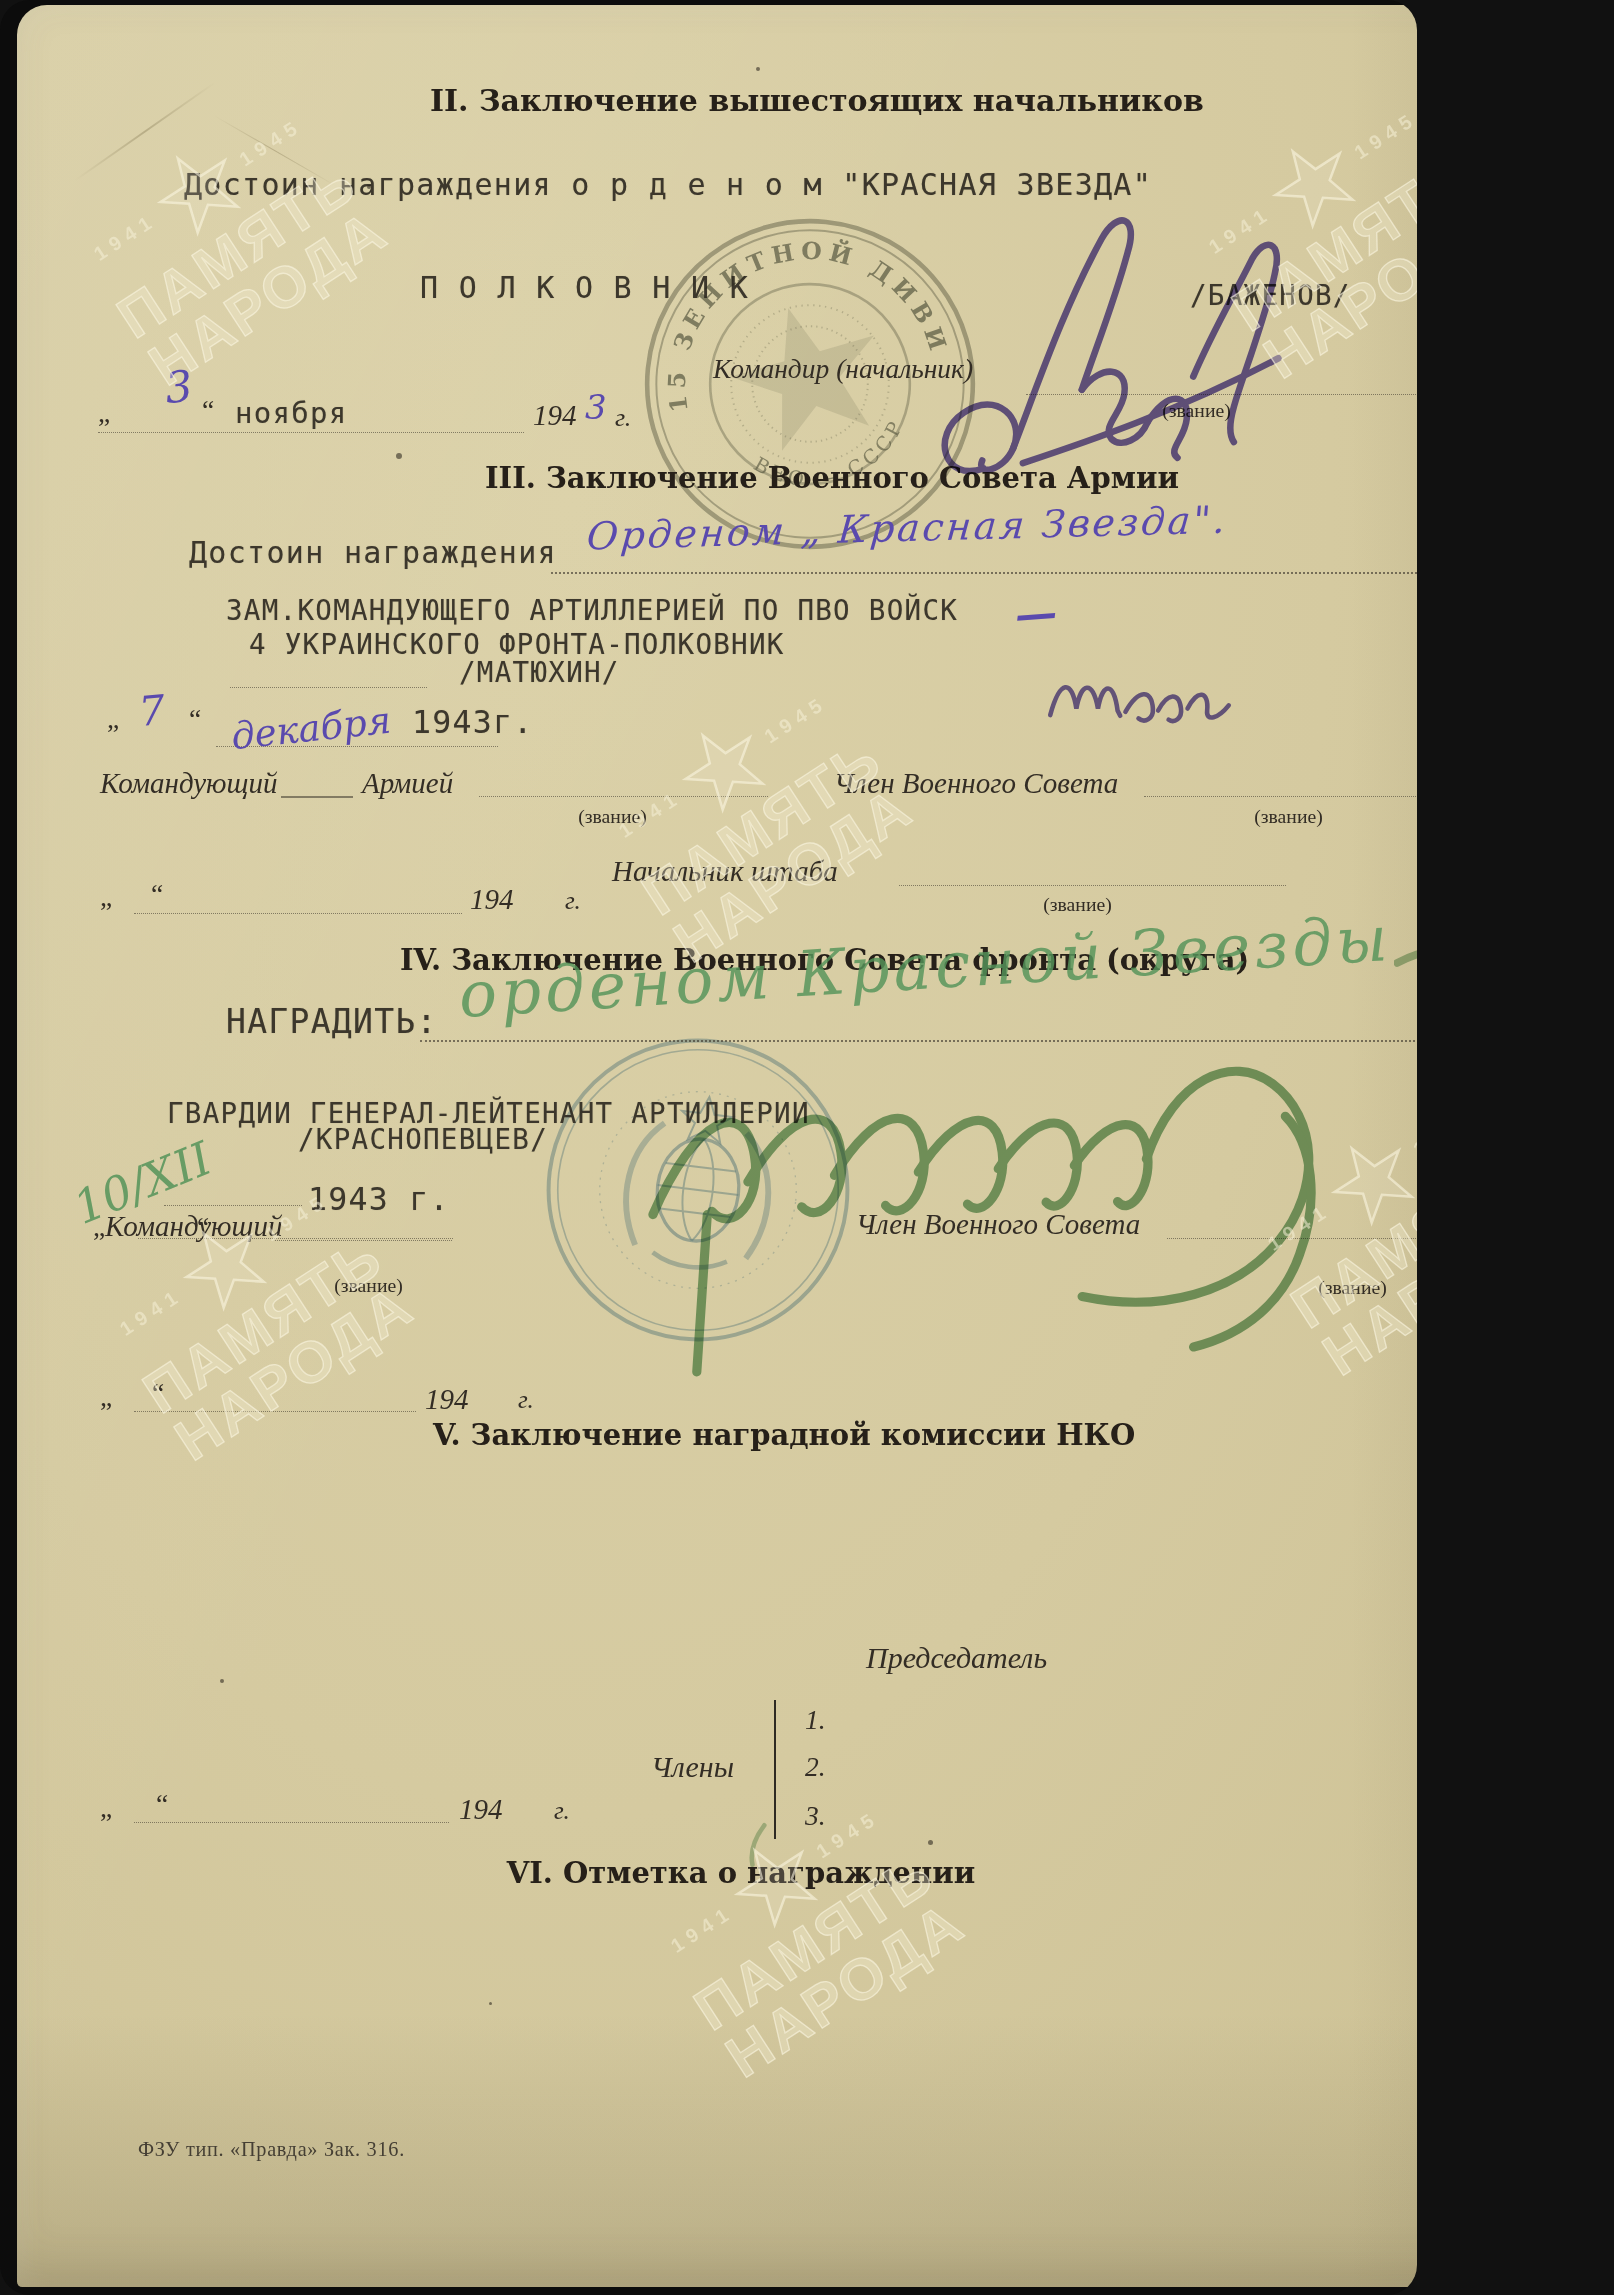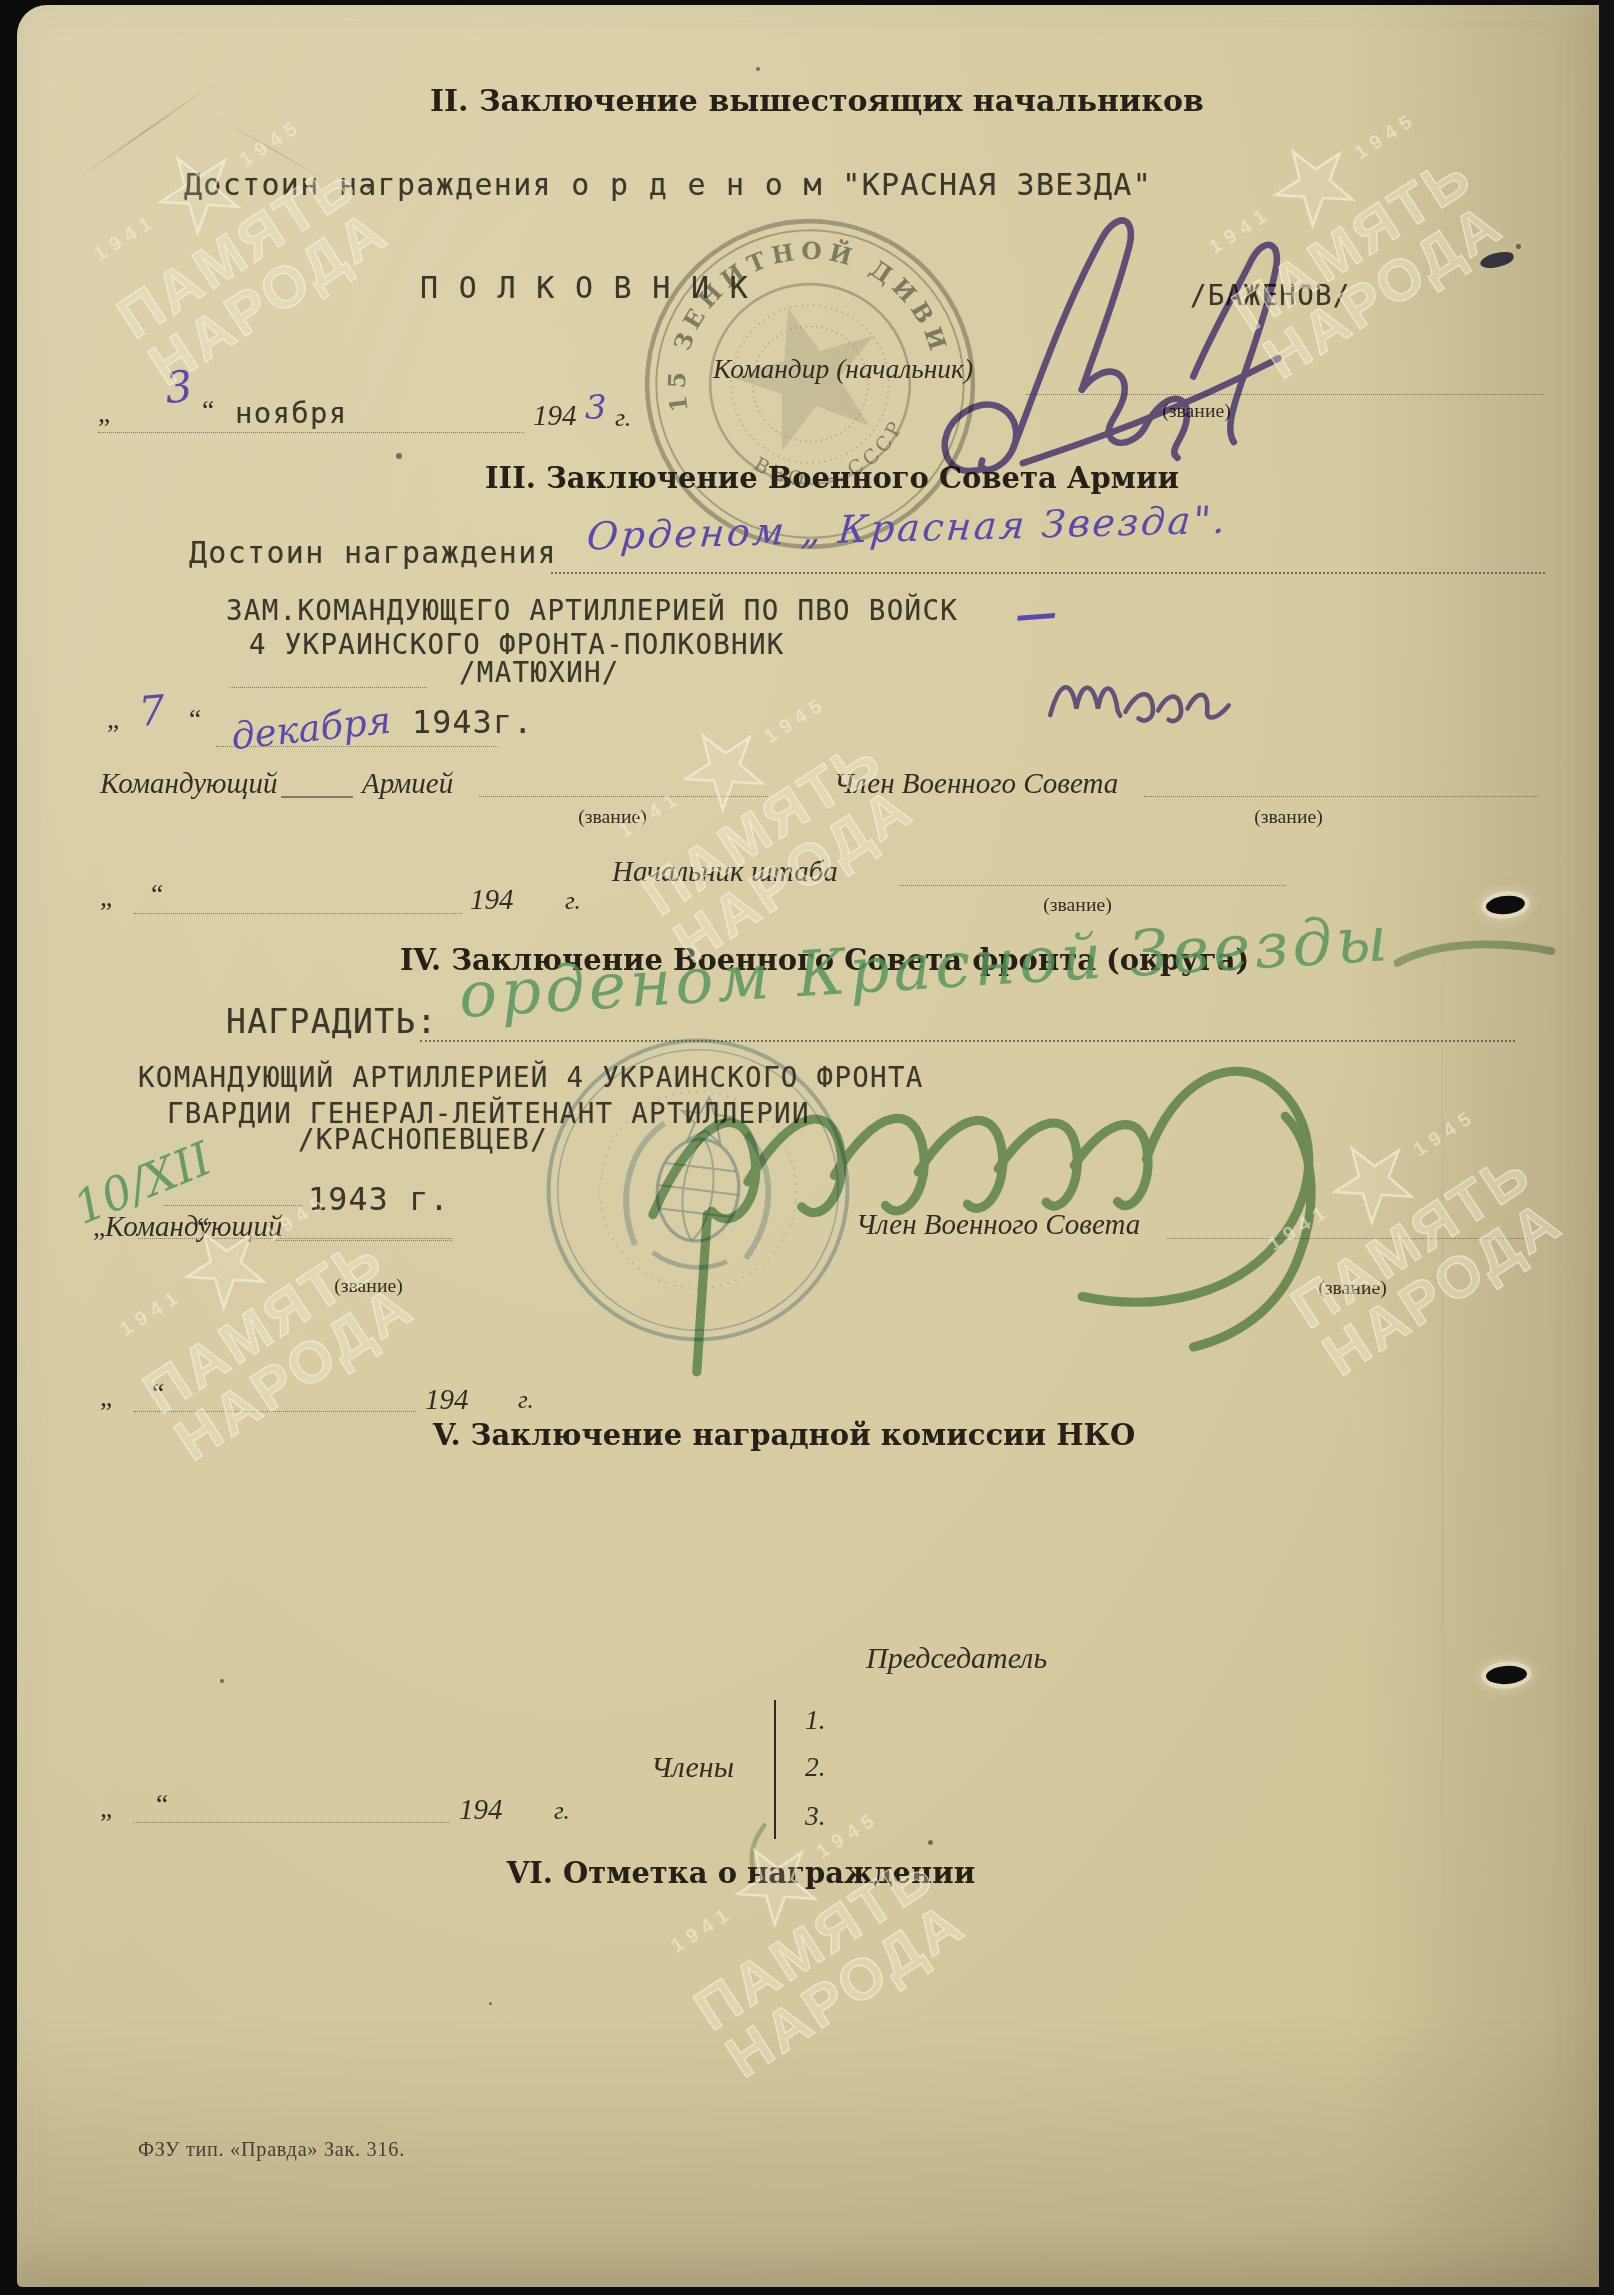--- a/index.html
+++ b/index.html
@@ -1,17 +1,17 @@
 <!DOCTYPE html>
 <html style="font-size:10.5px"><head>
 <meta charset="utf-8">
 <style>
   html,body{margin:0;padding:0;background:#111;}
-  .page{position:relative;width:1599px;height:2295px;background:#0c0c0c;overflow:hidden;
-        font-family:"Liberation Serif",serif;}
+  .page{position:relative;width:1417px;height:2295px;background:#0c0c0c;overflow:hidden;
+        font-family:"Liberation Serif",serif;border-radius:30px;}
   .paper{position:absolute;left:17px;top:5.2px;width:1587px;height:2282px;
          border-radius:30px 5.2px 6.6px 5.2px;
          background:
            linear-gradient(to right, rgba(0,0,0,0) 84%, rgba(88,78,52,0.16) 97%),
            linear-gradient(to bottom, rgba(0,0,0,0) 88%, rgba(88,78,52,0.20) 100%),
            linear-gradient(115deg, rgba(255,255,240,0.10) 0%, rgba(0,0,0,0) 40%),
            radial-gradient(ellipse at 35% 22%, #dbd1a8 0%, #d5caa0 52%, #ccc093 100%);
          box-shadow: inset -11.8px -15.7px 46px rgba(80,68,40,.18), inset 6.6px 5.2px 26px rgba(255,255,245,.12);}
   .abs{position:absolute;white-space:nowrap;}
   .typed{font-family:"DejaVu Sans Mono",monospace;color:rgba(44,40,32,.86);letter-spacing:1.3px;
@@ -165,21 +165,20 @@
       <ellipse cx="235" cy="235" rx="62" ry="78" stroke-width="5" opacity=".55"></ellipse>
       <path d="M235,157 C205,190 205,280 235,313 M235,157 C265,190 265,280 235,313 M173,235 H297 M181,200 H289 M181,270 H289" stroke-width="3" opacity=".5"></path>
       <path d="M150,330 C112,262 122,185 172,140" stroke-width="9" opacity=".4"></path>
       <path d="M320,330 C358,262 348,185 298,140" stroke-width="9" opacity=".4"></path>
       <path d="M178,338 C212,358 258,358 292,338" stroke-width="7" opacity=".45"></path>
       <path d="M224,118 L235,92 L246,118 L274,118 L252,134 L260,160 L235,144 L210,160 L218,134 L196,118 Z" stroke-width="3" opacity=".55"></path>
       <circle cx="235" cy="235" r="150" stroke-width="2" stroke-dasharray="3 9" opacity=".35"></circle>
     </g>
   </svg>
 
-  <div class="abs typed z3" style="left:138px;top:1061px;font-size:27.5px;">КОМАНДУЮЩИЙ АРТИЛЛЕРИЕЙ 4 УКРАИНСКОГО ФРОНТА</div>
   <div class="abs typed z3" style="left:167px;top:1097px;font-size:27.5px;">ГВАРДИИ ГЕНЕРАЛ-ЛЕЙТЕНАНТ АРТИЛЛЕРИИ</div>
   <div class="abs typed z3" style="left:298px;top:1123px;font-size:27.5px;">/КРАСНОПЕВЦЕВ/</div>
 
   <svg class="sig z4" style="left:623px;top:1018px;width:761px;height:367px;" viewBox="0 0 1160 560">
     <g fill="none" stroke="#55945a" stroke-width="14" stroke-linecap="round" opacity=".72">
       <path d="M 45 300 C 110 150 185 120 200 210 C 212 280 165 330 135 295"></path>
       <path d="M 190 250 C 255 140 320 125 332 205 C 342 268 300 318 272 288"></path>
       <path d="M 322 240 C 385 135 448 128 458 205 C 466 266 425 314 400 286"></path>
       <path d="M 450 235 C 510 140 570 132 578 205 C 585 262 548 308 525 284"></path>
       <path d="M 572 230 C 628 145 685 138 692 207 C 698 260 665 303 645 281"></path>

